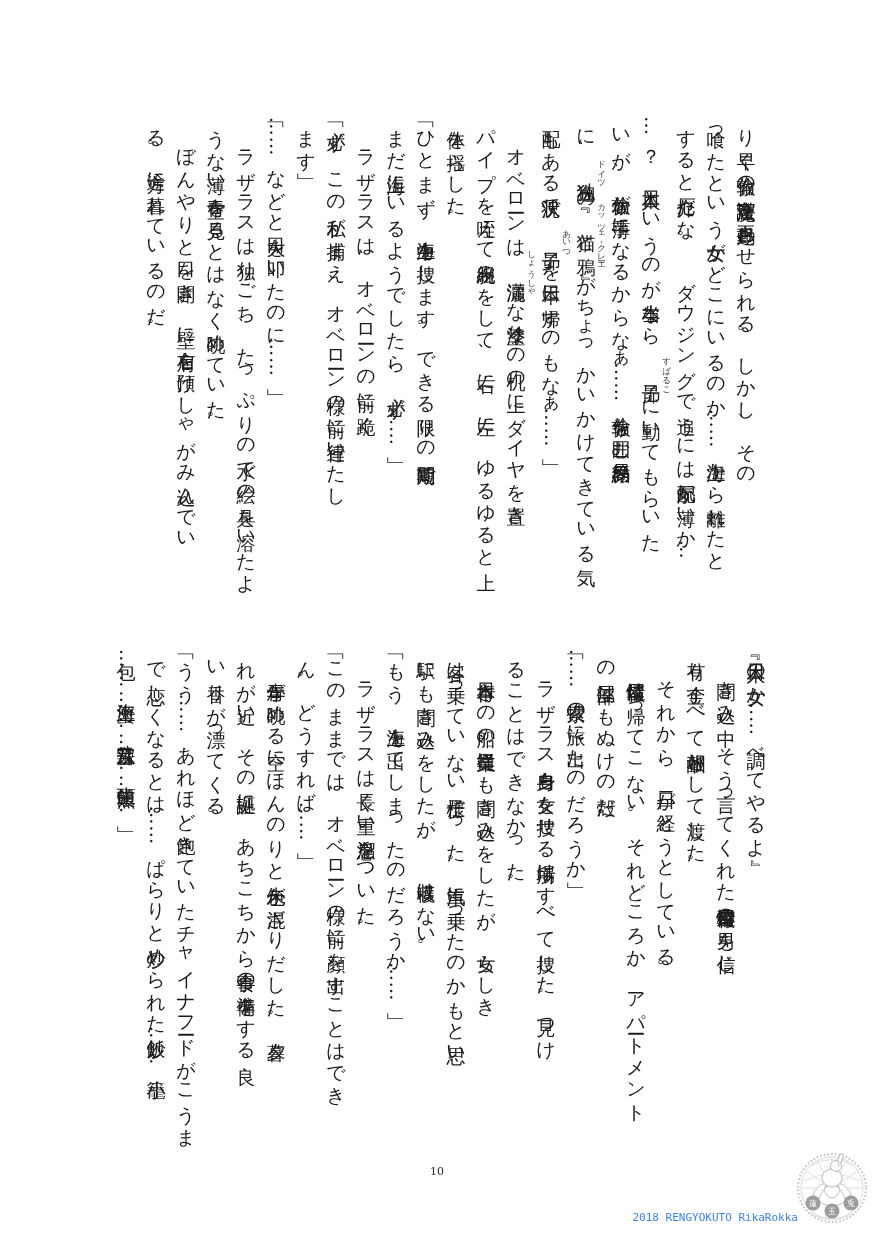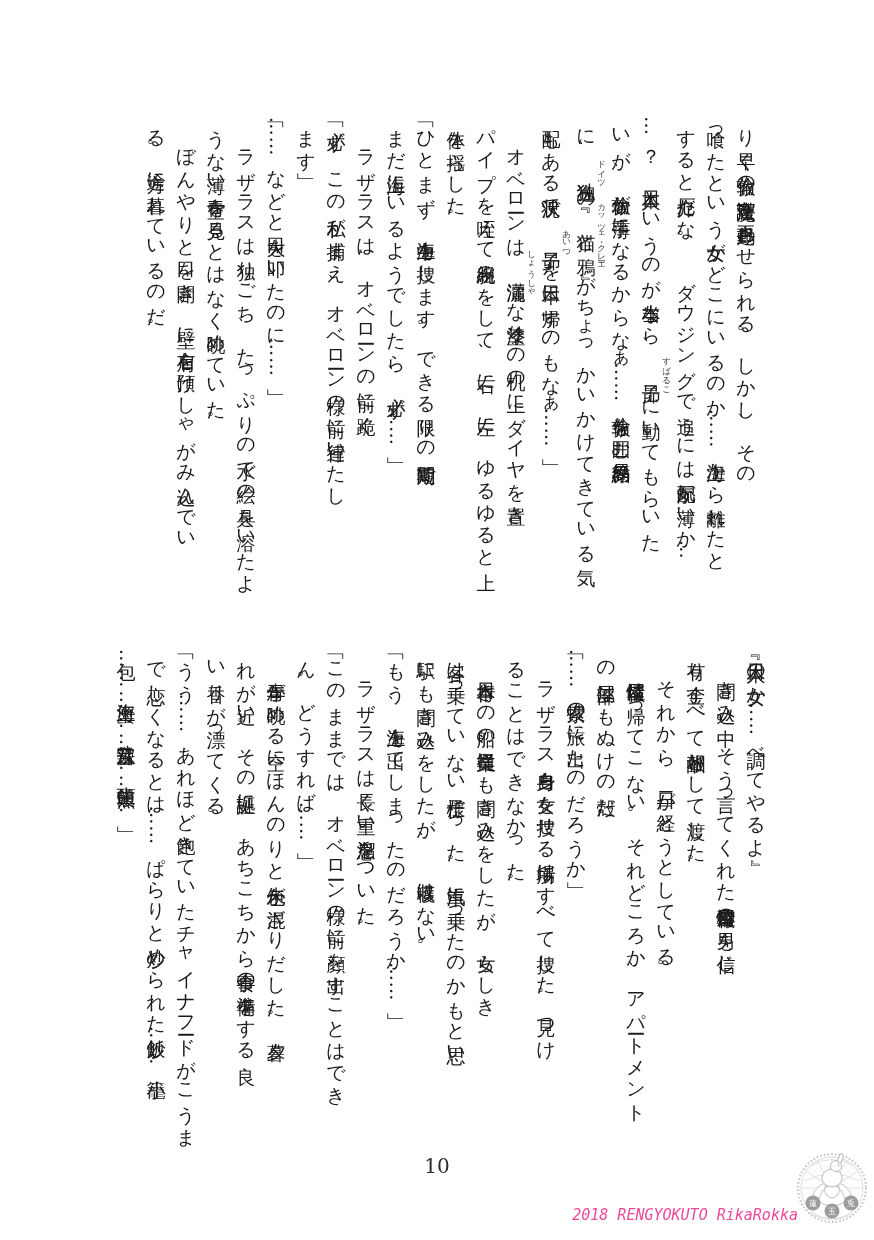--- a/index.html
+++ b/index.html
@@ -31,32 +31,31 @@
   rt {
     font-size: 8.5px;
     letter-spacing: 0;
     color: #3a3a3a;
   }
   .page-number {
     position: absolute;
     bottom: 62px; left: 0;
     width: 100%;
     text-align: center;
-    font-size: 20px;
+    font-size: 11px;
     color: #2b2b2b;
     font-family: "DejaVu Serif", "Liberation Serif", serif;
   }
   .copyright {
     position: absolute;
     right: 76px; bottom: 16px;
     font-family: "DejaVu Sans Mono", "Liberation Mono", monospace;
-    font-size: 15px;
-    color: #ec4899;
+    font-size: 11px;
+    color: #3b82f6;
     white-space: nowrap;
-    font-style: italic;
   }
   .logo {
     position: absolute;
     right: 6px; bottom: 13px;
   }
   .logo .seal-text {
     font-family: "DejaVu Serif", "Liberation Serif", serif;
     font-size: 8px;
     fill: #ffffff;
   }

